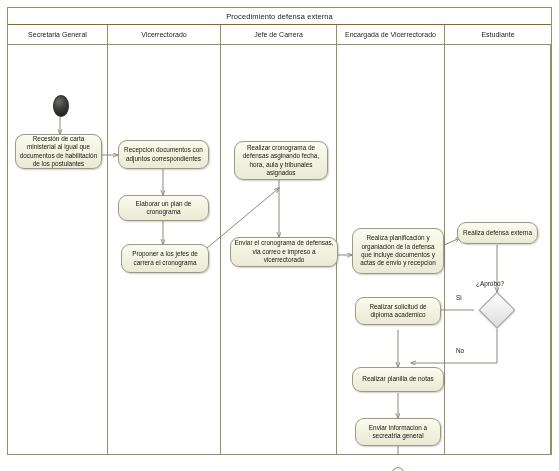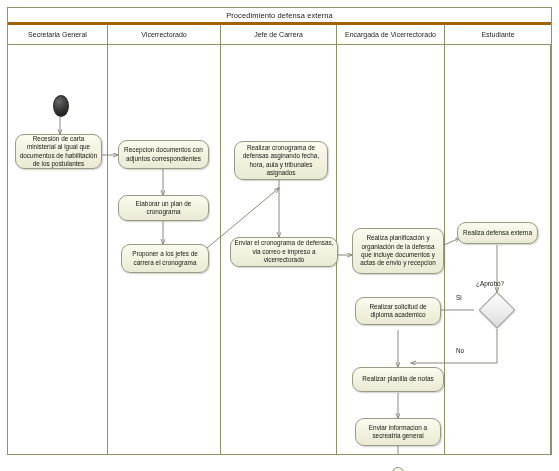--- a/index.html
+++ b/index.html
@@ -22,21 +22,21 @@
     width: 545px;
     height: 448px;
     box-sizing: border-box;
     border: 1px solid #8f9167;
     background: #ffffff;
   }
 
   .title-row {
     height: 17px;
     box-sizing: border-box;
-    border-bottom: 3px solid #a16207;
+    border-bottom: 1px solid #a16207;
     display: flex;
     align-items: center;
     justify-content: center;
   }
   .title-row .title-text {
     font-size: 7.5px;
     color: #1b1b1b;
     letter-spacing: 0.1px;
   }
 

